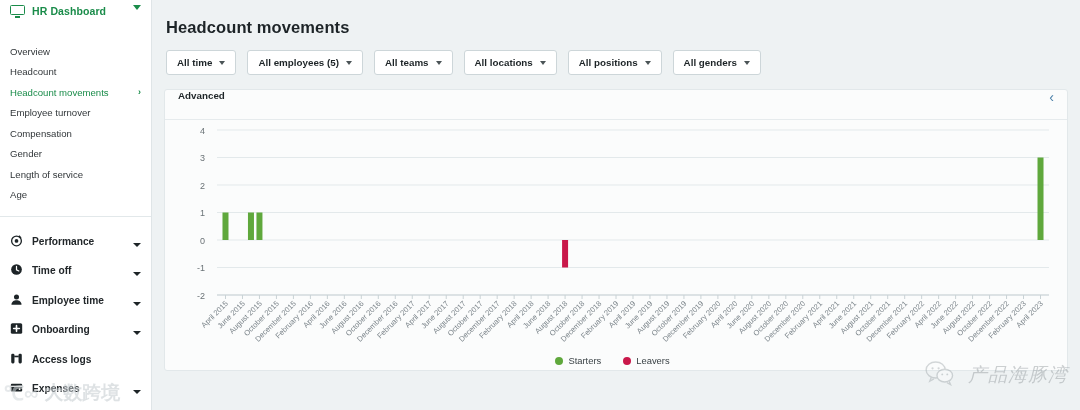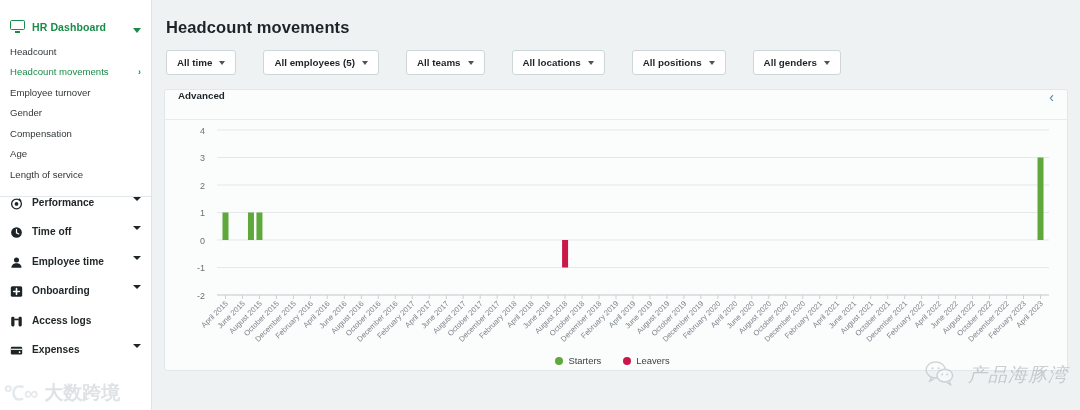--- a/index.html
+++ b/index.html
@@ -13,21 +13,21 @@
 
   
   .sidebar {
     width: 152px; height: 410px;
     background: #ffffff;
     border-right: 1px solid #dfe5e7;
     position: relative;
     flex: 0 0 152px;
   }
   .brand {
-    display: flex; align-items: flex-end;
+    display: flex; align-items: flex-start;
     height: 28px; padding: 0 10px;
     margin-top: 5px;
     gap: 7px;
   }
   .brand-icon { width: 15px; height: 13px; position: relative; flex: 0 0 15px; }
   .brand-icon .scr {
     position: absolute; left: 0; top: 0; width: 15px; height: 10px;
     border: 1.6px solid #1a8c4a; border-radius: 1.5px;
   }
   .brand-icon .stand {
@@ -52,21 +52,21 @@
     cursor: pointer;
   }
   .nav-link.active { color: #1a8c4a; font-weight: normal; }
   .nav-link .chev {
     margin-left: auto; font-size: 9px; color: #1a8c4a; font-weight: bold;
   }
 
   .nav-sep { height: 1px; background: #e2e8ea; margin: 11px 0 0 0; }
 
   .nav-group {
-    display: flex; align-items: flex-start; gap: 9px;
+    display: flex; align-items: flex-end; gap: 9px;
     height: 29.5px; padding: 0 10px;
     font-size: 10.2px; font-weight: bold; color: #22272a;
     cursor: pointer; white-space: nowrap;
   }
   .nav-group .gicon {
     width: 13px; height: 13px; flex: 0 0 13px;
     display: flex; align-items: center; justify-content: center;
     color: #1d2427;
   }
   .nav-group .gcaret {
@@ -79,21 +79,21 @@
   .main {
     flex: 1 1 auto; height: 410px;
     background: #eef2f3;
     padding: 18px 12px 0 12px;
     position: relative;
   }
   .page-title {
     font-size: 16.5px; font-weight: bold; color: #1d2427;
     margin: 0 0 13px 2px; letter-spacing: .1px;
   }
-  .filters { display: flex; gap: 27px; margin-bottom: 14px; padding-left: 2px; }
+  .filters { display: flex; gap: 11px; margin-bottom: 14px; padding-left: 2px; }
   .filter {
     display: inline-flex; align-items: center; gap: 7px;
     height: 25px; padding: 0 10px;
     background: #ffffff; border: 1px solid #cdd6d9; border-radius: 3px;
     font-size: 9.8px; font-weight: bold; color: #1d2427;
     cursor: pointer; white-space: nowrap;
   }
   .filter .fcaret {
     width: 0; height: 0;
     border-left: 3.6px solid transparent; border-right: 3.6px solid transparent;
@@ -166,40 +166,43 @@
       <span class="brand-icon">
         <span class="scr"></span>
           <span class="stand"></span>
       </span>
       <span class="brand-text">HR Dashboard</span>
       <span class="brand-caret"></span>
     </div>
 
     <nav class="nav-top">
       <div class="nav-link">
+        <span>Overview</span>
+      </div>
+      <div class="nav-link">
         <span>Headcount</span>
       </div>
       <div class="nav-link active">
         <span>Headcount movements</span>
         <span class="chev">›</span>
       </div>
       <div class="nav-link">
         <span>Employee turnover</span>
       </div>
       <div class="nav-link">
+        <span>Compensation</span>
+      </div>
+      <div class="nav-link">
         <span>Gender</span>
       </div>
       <div class="nav-link">
-        <span>Compensation</span>
+        <span>Length of service</span>
       </div>
       <div class="nav-link">
         <span>Age</span>
-      </div>
-      <div class="nav-link">
-        <span>Length of service</span>
       </div>
     </nav>
 
     <div class="nav-sep"></div>
 
     <nav class="nav-groups">
 
       <div class="nav-group">
         <span class="gicon">
           <svg width="13" height="13" viewBox="0 0 16 16">

